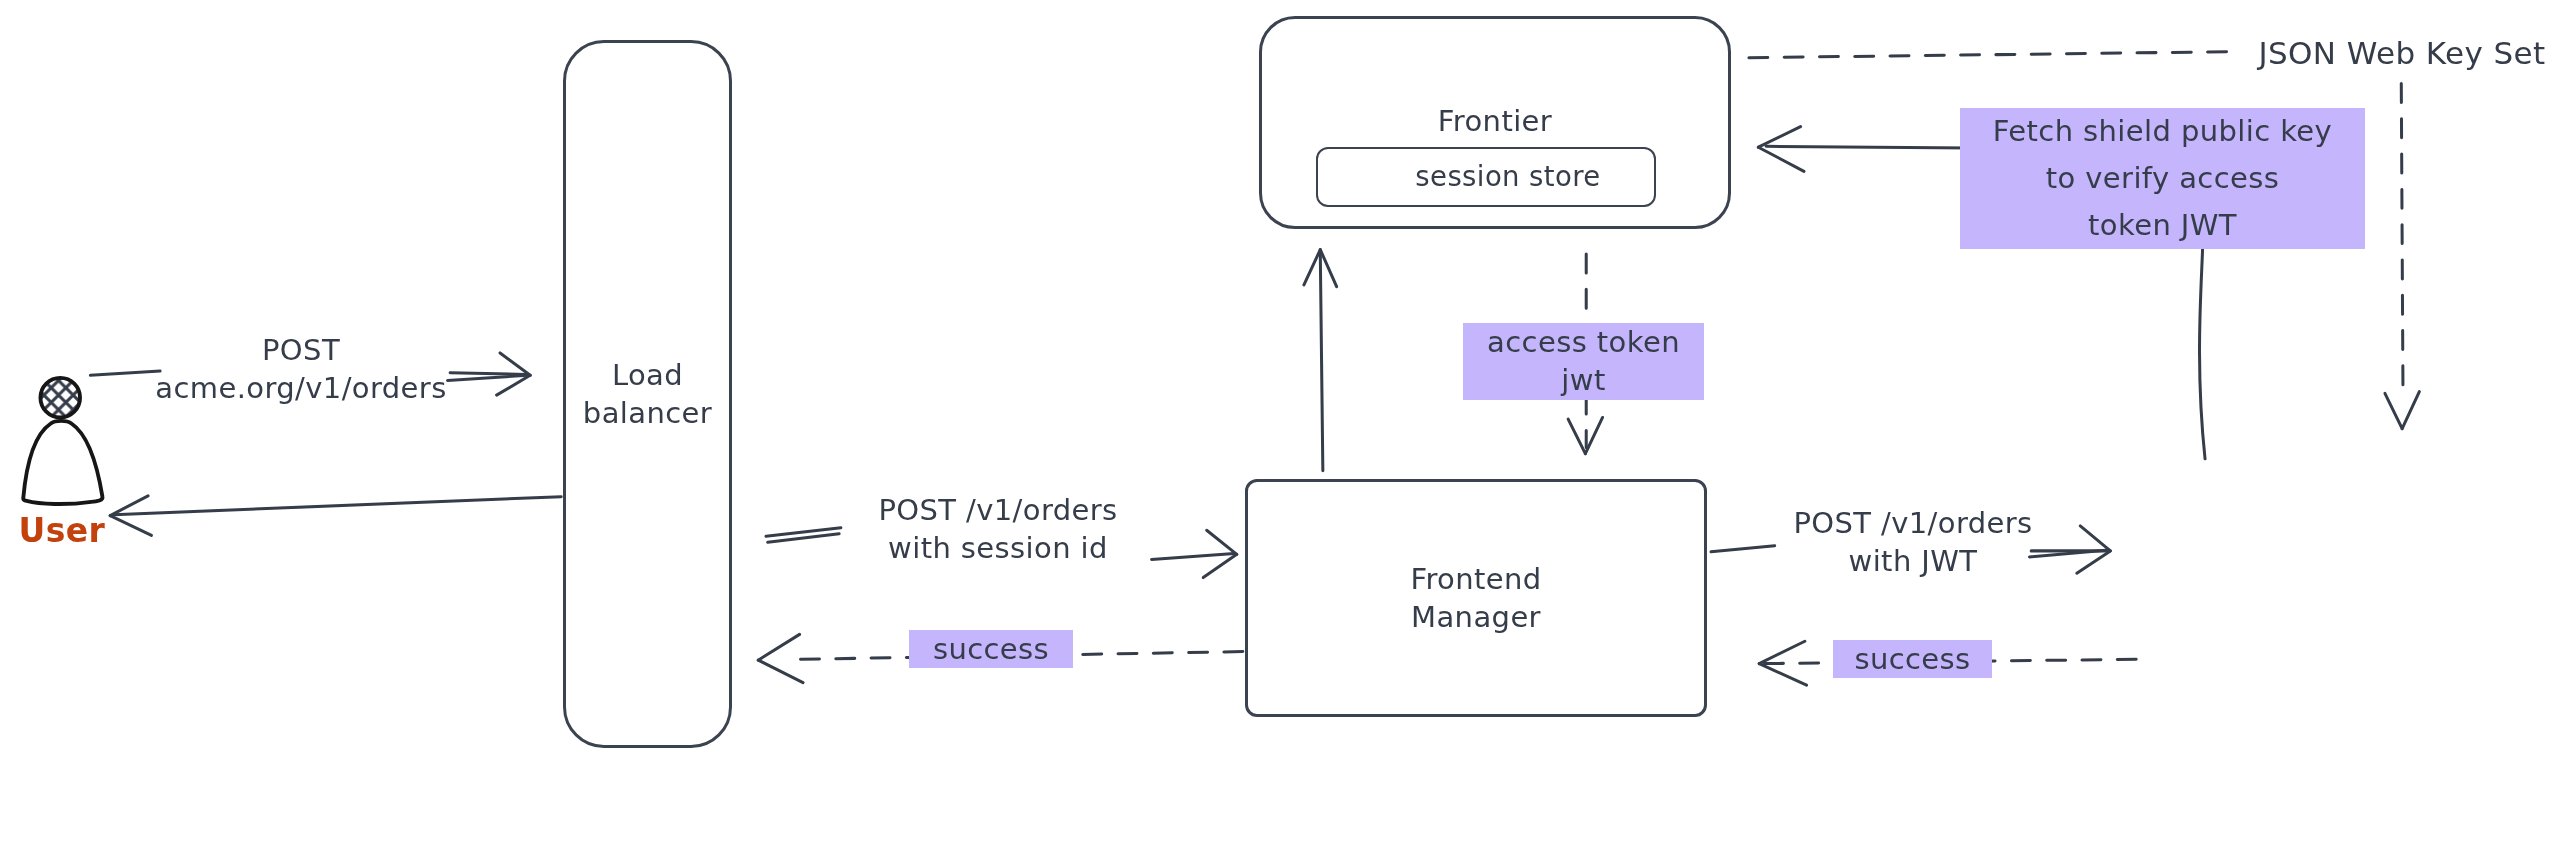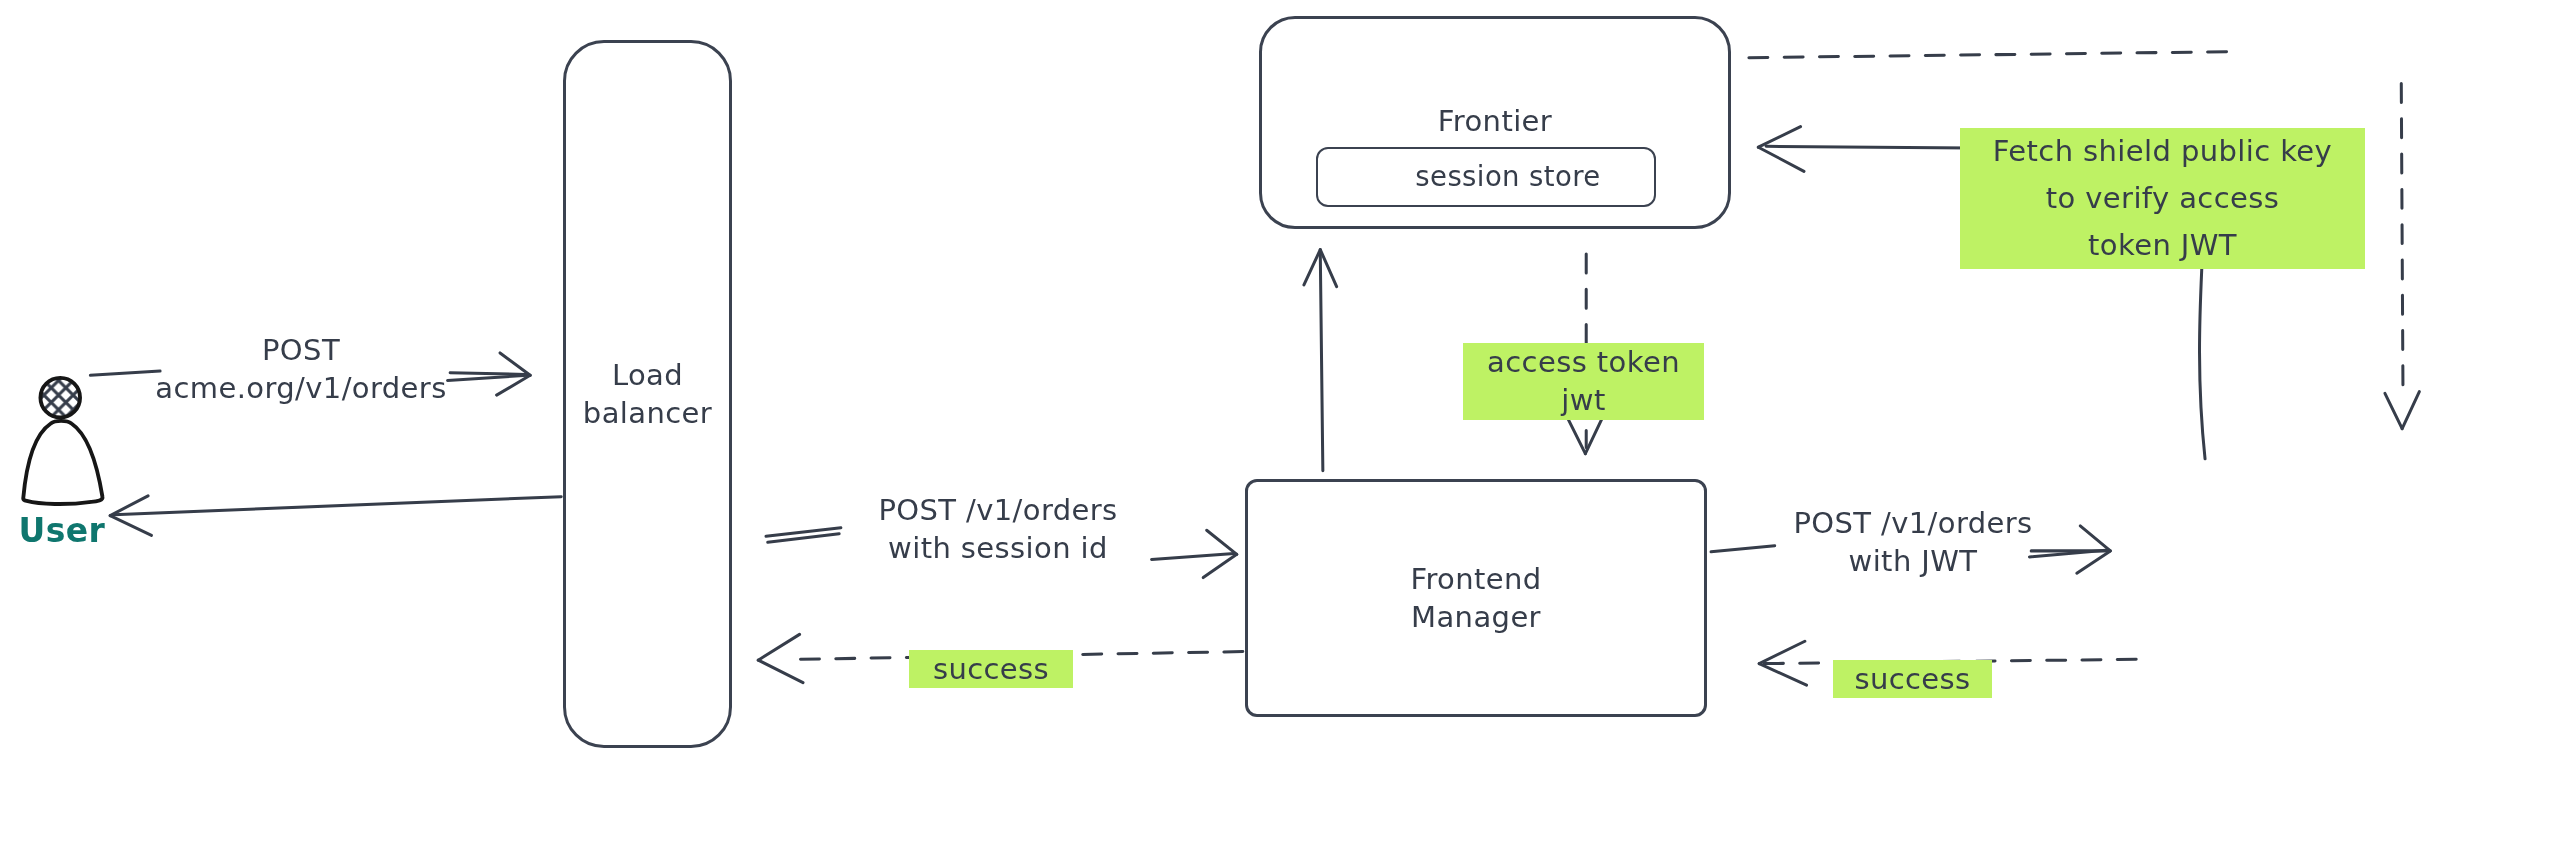--- a/index.html
+++ b/index.html
@@ -3,26 +3,26 @@
 <meta charset="utf-8">
 <style>
   html,body{margin:0;padding:0;background:#ffffff;}
   #canvas{position:relative;width:2576px;height:847px;background:#ffffff;overflow:hidden;
           font-family:"DejaVu Sans",sans-serif;}
   .box{position:absolute;background:#ffffff;border:3px solid #3b4250;box-sizing:border-box;}
   .box-label{color:#363d4a;font-size:29px;line-height:1.32;text-align:center;white-space:pre-line;letter-spacing:0.4px;}
   .flexc{display:flex;align-items:center;justify-content:center;}
   .lbl{position:absolute;color:#363d4a;font-size:29px;line-height:1.32;text-align:center;
        white-space:pre-line;letter-spacing:0.4px;z-index:3;}
-  .mask{background:#bef264;margin-top:20px;}
+  .mask{background:#c4b5fd;}
   #arrows{position:absolute;left:0;top:0;z-index:2;}
   #arrows path{stroke:#363d4a;stroke-width:3.5;fill:none;stroke-linecap:round;stroke-linejoin:round;}
   #arrows path.dash{stroke-dasharray:22 19;}
   #arrows .user-shape{stroke:#161616;stroke-width:4.5;}
-  .lbl-user{color:#0f766e;font-size:33px;font-weight:600;line-height:1.2;}
+  .lbl-user{color:#c2410c;font-size:33px;font-weight:600;line-height:1.2;}
   .lbl-jwks{font-size:31px;line-height:41px;}
   .lbl-fetch{line-height:47px;}
 </style>
 </head>
 <body>
 
 <div id="canvas">
 
   <div class="box flexc" style="left:563px;top:40px;width:169px;height:708px;border-radius:41px;">
     <div class="box-label">Load
@@ -142,15 +142,16 @@
 
   <div class="lbl" style="left:1756px;top:504px;width:314px;">POST /v1/orders
 with JWT</div>
 
   <div class="lbl mask" style="left:1833px;top:640px;width:159px;">success</div>
 
   <div class="lbl mask lbl-fetch" style="left:1960px;top:108px;width:405px;">Fetch shield public key
 to verify access
 token JWT</div>
 
+  <div class="lbl lbl-jwks" style="left:2236px;top:33px;width:332px;">JSON Web Key Set</div>
 
 </div>
 
 
 </body></html>

